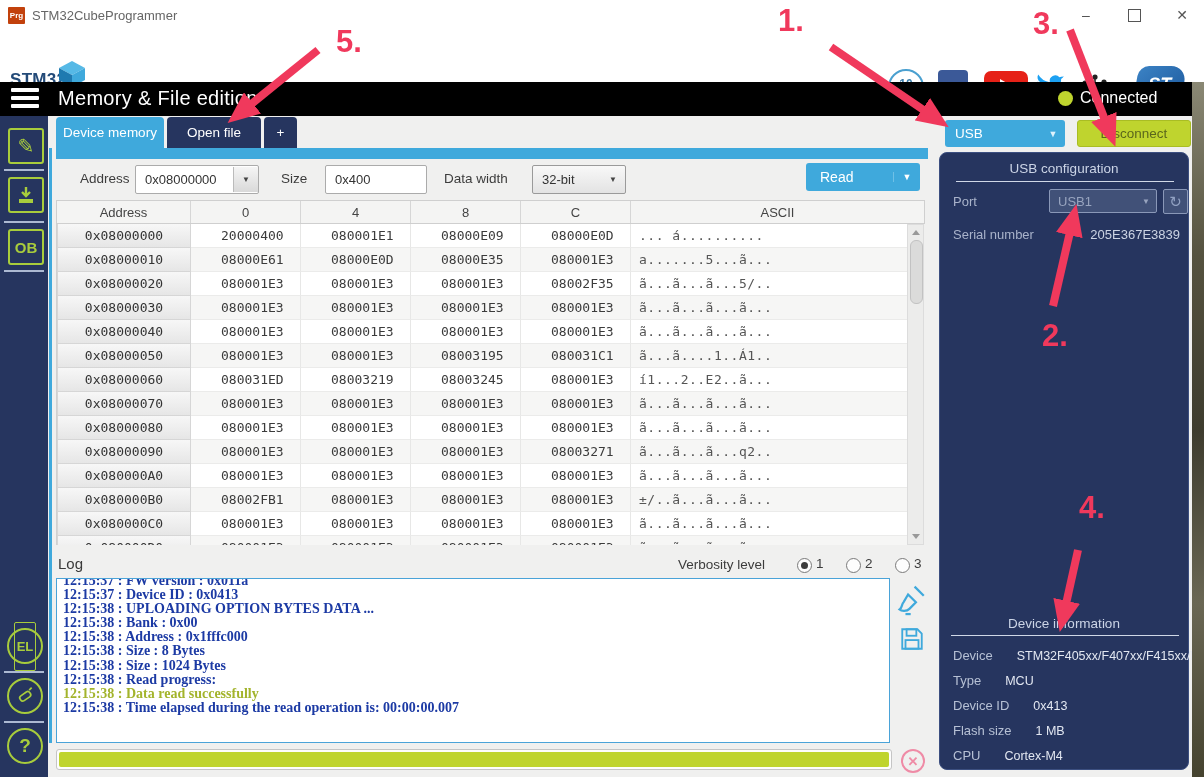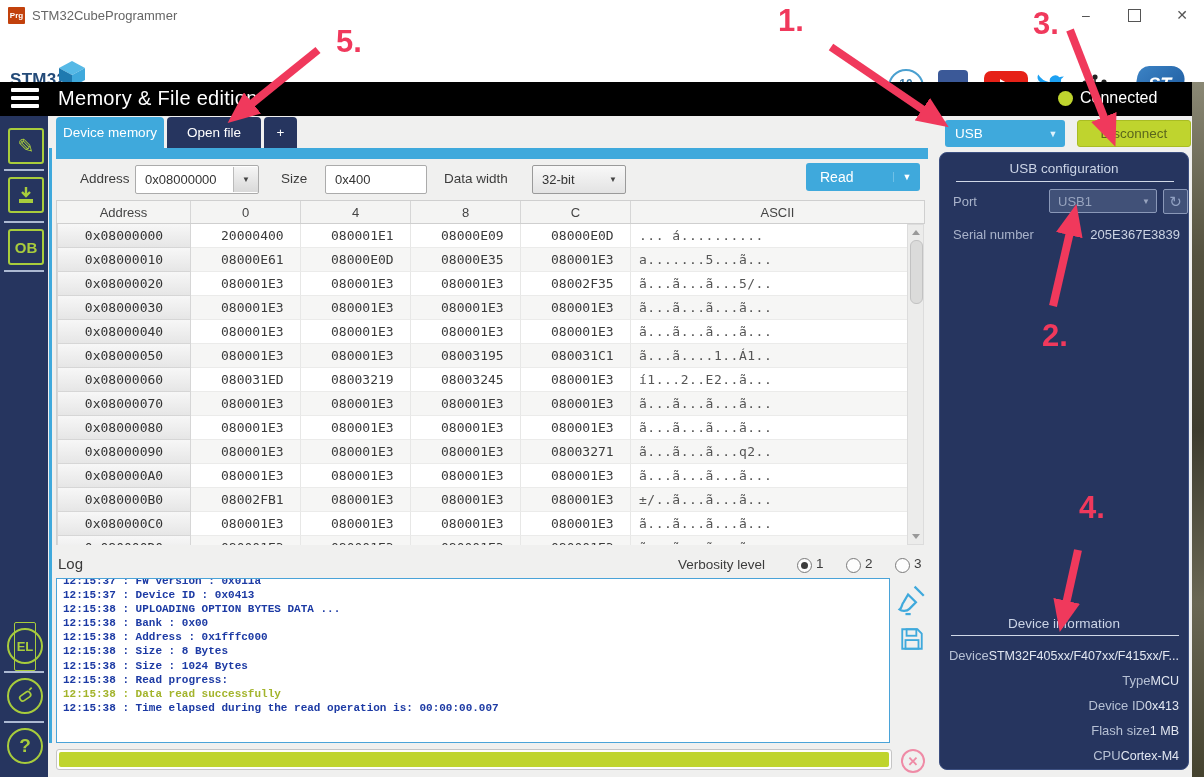--- a/index.html
+++ b/index.html
@@ -83,21 +83,21 @@
   .sarr.up{top:5px;border-left:4px solid transparent;border-right:4px solid transparent;border-bottom:5px solid #999;}
   .sarr.dn{bottom:5px;border-left:4px solid transparent;border-right:4px solid transparent;border-top:5px solid #999;}
   
   .log-title{left:58px;top:555px;font-size:15px;color:#3a3a3a;}
   .verb-lbl{left:678px;top:557px;font-size:13.5px;color:#3c3c3c;}
   .radio{position:absolute;top:558px;width:13px;height:13px;border:1px solid #7a7a7a;border-radius:50%;background:#fdfdfd;}
   .radio.sel::after{content:'';position:absolute;left:3px;top:3px;width:7px;height:7px;border-radius:50%;background:#3c3c3c;}
   .rlabel{position:absolute;top:556px;font-size:13.5px;color:#3c3c3c;}
   .logbox{left:56px;top:578px;width:834px;height:165px;background:#fff;border:1px solid #4aa3d8;box-sizing:border-box;overflow:hidden;}
   .log-inner{margin:-5px 0 0 6px;}
-  .logline{font-family:Liberation Mono, monospace;font-size:11px;font-weight:bold;color:#1c3aa4;
+  .logline{font-family:Liberation Serif, serif;font-size:14px;font-weight:bold;color:#1c3aa4;
            line-height:14.1px;white-space:pre;}
   .logline.success{color:#a3b42c;}
   .pbar{left:56px;top:749px;width:836px;height:21px;background:#fdfdfd;border:1px solid #c5c5c5;border-radius:3px;box-sizing:border-box;padding:2px;}
   .pfill{height:100%;background:#bfd42e;border-radius:2px;}
   .cancel{left:901px;top:749px;width:20px;height:20px;border:2px solid #ef8ba6;border-radius:50%;color:#ef8ba6;
           font-size:13px;font-weight:bold;display:flex;align-items:center;justify-content:center;}
   
   .usb-combo{left:945px;top:120px;width:120px;height:27px;background:#3fa9dc;border-radius:3px;color:#fff;
              font-size:13.5px;display:flex;align-items:center;}
   .usb-combo .t{padding-left:10px;flex:1;}
@@ -108,21 +108,21 @@
   .ptitle{position:absolute;width:100%;text-align:center;color:#cbd4e6;font-size:13.5px;}
   .punder{position:absolute;background:#e3eaf6;height:1px;opacity:.9;}
   .plabel{position:absolute;color:#a9b3ca;font-size:13px;}
   .pvalue{position:absolute;color:#ccd4e4;font-size:13px;text-align:right;}
   .port-combo{position:absolute;left:109px;top:36px;width:108px;height:24px;background:rgba(165,180,210,.22);
               border:1px solid #8a98b8;border-radius:2px;display:flex;align-items:center;font-size:13px;color:#98a4bf;box-sizing:border-box;}
   .port-combo .t{padding-left:8px;flex:1;}
   .port-combo .a{width:20px;font-size:8px;text-align:center;}
   .refresh{position:absolute;left:223px;top:36px;width:25px;height:25px;background:rgba(165,180,210,.22);
            border:1px solid #8a98b8;border-radius:2px;color:#91a1c2;font-size:15px;display:flex;align-items:center;justify-content:center;box-sizing:border-box;}
-  .dirow{display:flex;justify-content:flex-end;align-items:center;height:25px;}
+  .dirow{display:flex;justify-content:flex-start;align-items:center;height:25px;gap:24px;}
   .dilabel{color:#b6c0d4;font-size:13px;}
   .divalue{color:#e2e7f1;font-size:12.5px;white-space:nowrap;}
   
   .desktop{left:1192px;top:82px;width:12px;height:695px;
            background:linear-gradient(180deg,#8a8874,#55523f 25%,#3e3c2e 50%,#6a6754 75%,#45432f);}
   
   .overlay{position:absolute;left:0;top:0;z-index:60;pointer-events:none;}
   .ann{position:absolute;z-index:61;color:#f0395c;font-size:31px;font-weight:bold;pointer-events:none;}
 </style>
 </head>

